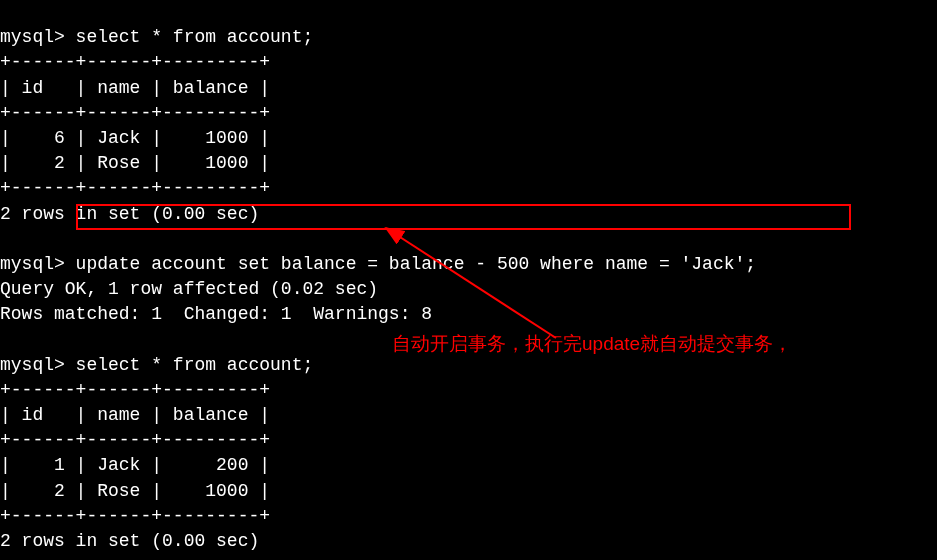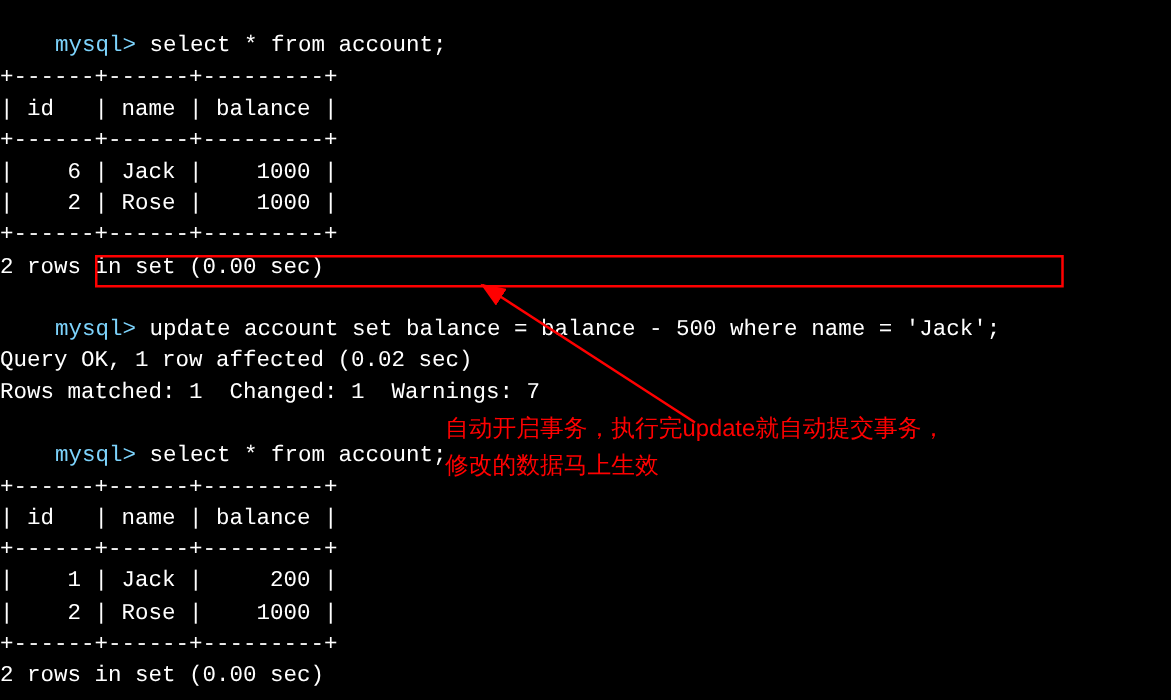--- a/index.html
+++ b/index.html
@@ -13,21 +13,21 @@
       width: 937px;
       height: 560px;
       position: relative;
       overflow: hidden;
     }
     .terminal {
       white-space: pre;
       padding: 0;
     }
     .line { white-space: pre; }
-    .prompt { color: #7dd3fc; padding-left: 44px; }
+    .prompt { color: #ffffff; }
     .red-box {
       position: absolute;
       border: 2px solid #ff0000;
       background: transparent;
       pointer-events: none;
     }
     .annotation {
       position: absolute;
       color: #ff0000;
       font-family: "Microsoft YaHei", "SimSun", sans-serif;
@@ -47,21 +47,21 @@
 <span class="line">+------+------+---------+</span>
 <span class="line">| id   | name | balance |</span>
 <span class="line">+------+------+---------+</span>
 <span class="line">|    6 | Jack |    1000 |</span>
 <span class="line">|    2 | Rose |    1000 |</span>
 <span class="line">+------+------+---------+</span>
 <span class="line">2 rows in set (0.00 sec)</span>
 <span class="line"> </span>
 <span class="line"><span class="prompt">mysql&gt;</span><span> update account set balance = balance - 500 where name = 'Jack';</span></span>
 <span class="line">Query OK, 1 row affected (0.02 sec)</span>
-<span class="line">Rows matched: 1  Changed: 1  Warnings: 7</span>
+<span class="line">Rows matched: 1  Changed: 1  Warnings: 8</span>
 <span class="line"> </span>
 <span class="line"><span class="prompt">mysql&gt;</span><span> select * from account;</span></span>
 <span class="line">+------+------+---------+</span>
 <span class="line">| id   | name | balance |</span>
 <span class="line">+------+------+---------+</span>
 <span class="line">|    1 | Jack |     200 |</span>
 <span class="line">|    2 | Rose |    1000 |</span>
 <span class="line">+------+------+---------+</span>
 <span class="line">2 rows in set (0.00 sec)</span>
 <span class="line"> </span>
@@ -72,16 +72,15 @@
 
 <svg class="arrow-svg" style="top:218px; left:376px; width:200px; height:130px;">
   <defs>
     <marker id="arrowhead" markerWidth="10" markerHeight="8" refX="9" refY="4" orient="auto">
       <polygon points="0 0, 10 4, 0 8" fill="#ff0000"></polygon>
     </marker>
   </defs>
   <line x1="180" y1="120" x2="10" y2="10" stroke="#ff0000" stroke-width="2" marker-end="url(#arrowhead)"></line>
 </svg>
 
-<div class="annotation" style="top:330px; left:356px;">
+<div class="annotation" style="top:330px; left:392px;text-align:right;">
   <div>自动开启事务，执行完update就自动提交事务，</div>
-  <div>修改的数据马上生效</div>
 </div>
 
 </body></html>

